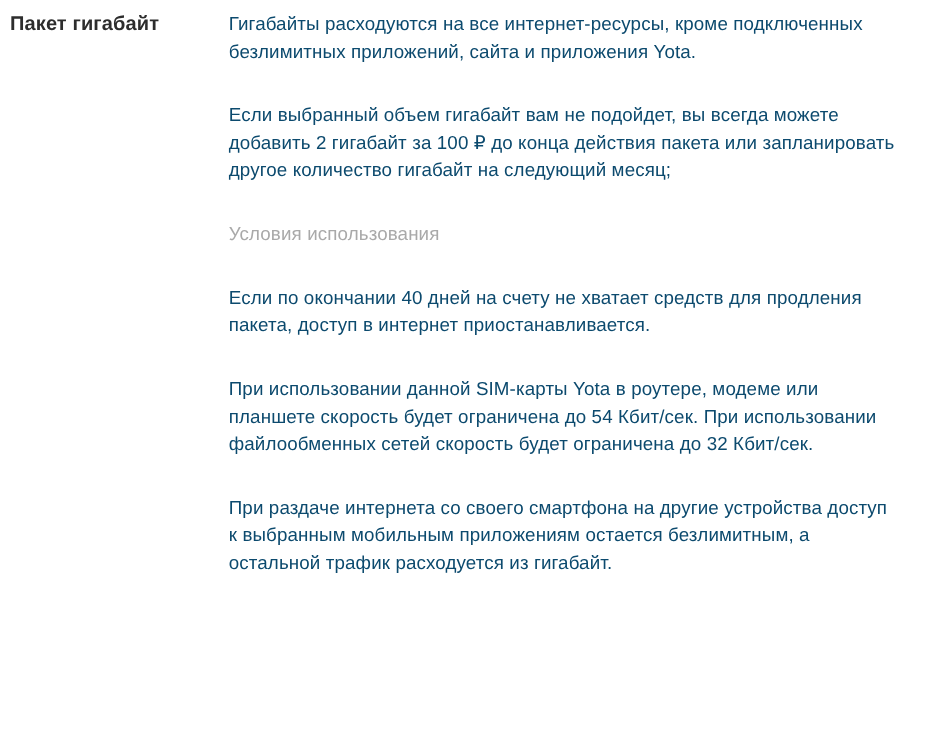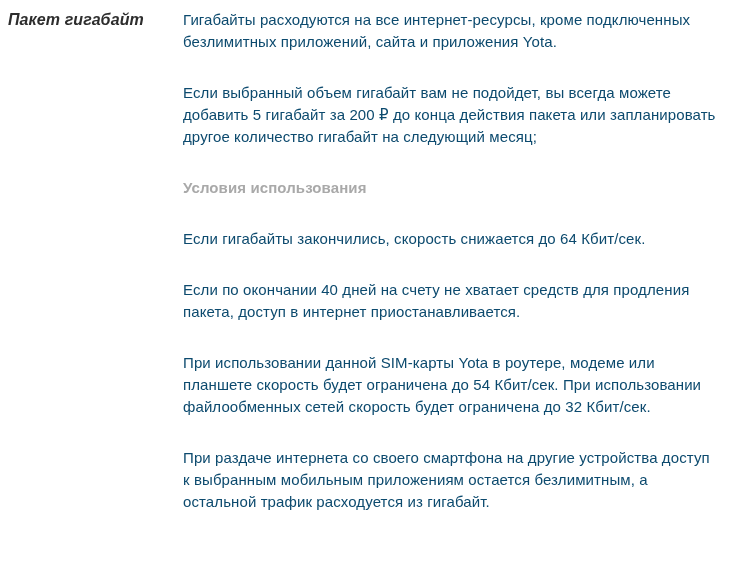--- a/index.html
+++ b/index.html
@@ -16,21 +16,20 @@
   }
   .layout {
     display: flex;
     align-items: flex-start;
     padding: 9px 0 0 8px;
     box-sizing: border-box;
   }
   .label-col {
     width: 175px;
     flex: 0 0 175px;
-    font-style: italic;
   }
   .row-label {
     font-size: 16px;
     line-height: 22px;
     font-weight: 700;
     color: #2d2d2d;
     letter-spacing: 0.1px;
   }
   .content-col {
     width: 535px;
@@ -38,35 +37,33 @@
   }
   .content-col p {
     margin: 0 0 29px 0;
     font-size: 15px;
     line-height: 22px;
     color: #0c4a6e;
     letter-spacing: 0.1px;
   }
   .content-col p.subheading {
     color: #a9a9a9;
-    font-weight: bold;
   }
   .content-col p:last-child {
     margin-bottom: 0;
   }
 </style>
 </head>
 <body>
 
 <div class="layout">
   <div class="label-col">
     <div class="row-label">Пакет гигабайт</div>
   </div>
   <div class="content-col">
     <p>Гигабайты расходуются на все интернет-ресурсы, кроме подключенных безлимитных приложений, сайта и приложения Yota.</p>
-    <p>Если выбранный объем гигабайт вам не подойдет, вы всегда можете добавить 5 гигабайт за 200 ₽ до конца действия пакета или запланировать другое количество гигабайт на следующий месяц;</p>
+    <p>Если выбранный объем гигабайт вам не подойдет, вы всегда можете добавить 2 гигабайт за 100 ₽ до конца действия пакета или запланировать другое количество гигабайт на следующий месяц;</p>
     <p class="subheading">Условия использования</p>
-    <p>Если гигабайты закончились, скорость снижается до 64 Кбит/сек.</p>
     <p>Если по окончании 40 дней на счету не хватает средств для продления пакета, доступ в интернет приостанавливается.</p>
     <p>При использовании данной SIM-карты Yota в роутере, модеме или планшете скорость будет ограничена до 54 Кбит/сек. При использовании файлообменных сетей скорость будет ограничена до 32 Кбит/сек.</p>
     <p>При раздаче интернета со своего смартфона на другие устройства доступ к выбранным мобильным приложениям остается безлимитным, а остальной трафик расходуется из гигабайт.</p>
   </div>
 </div>
 
 </body></html>

